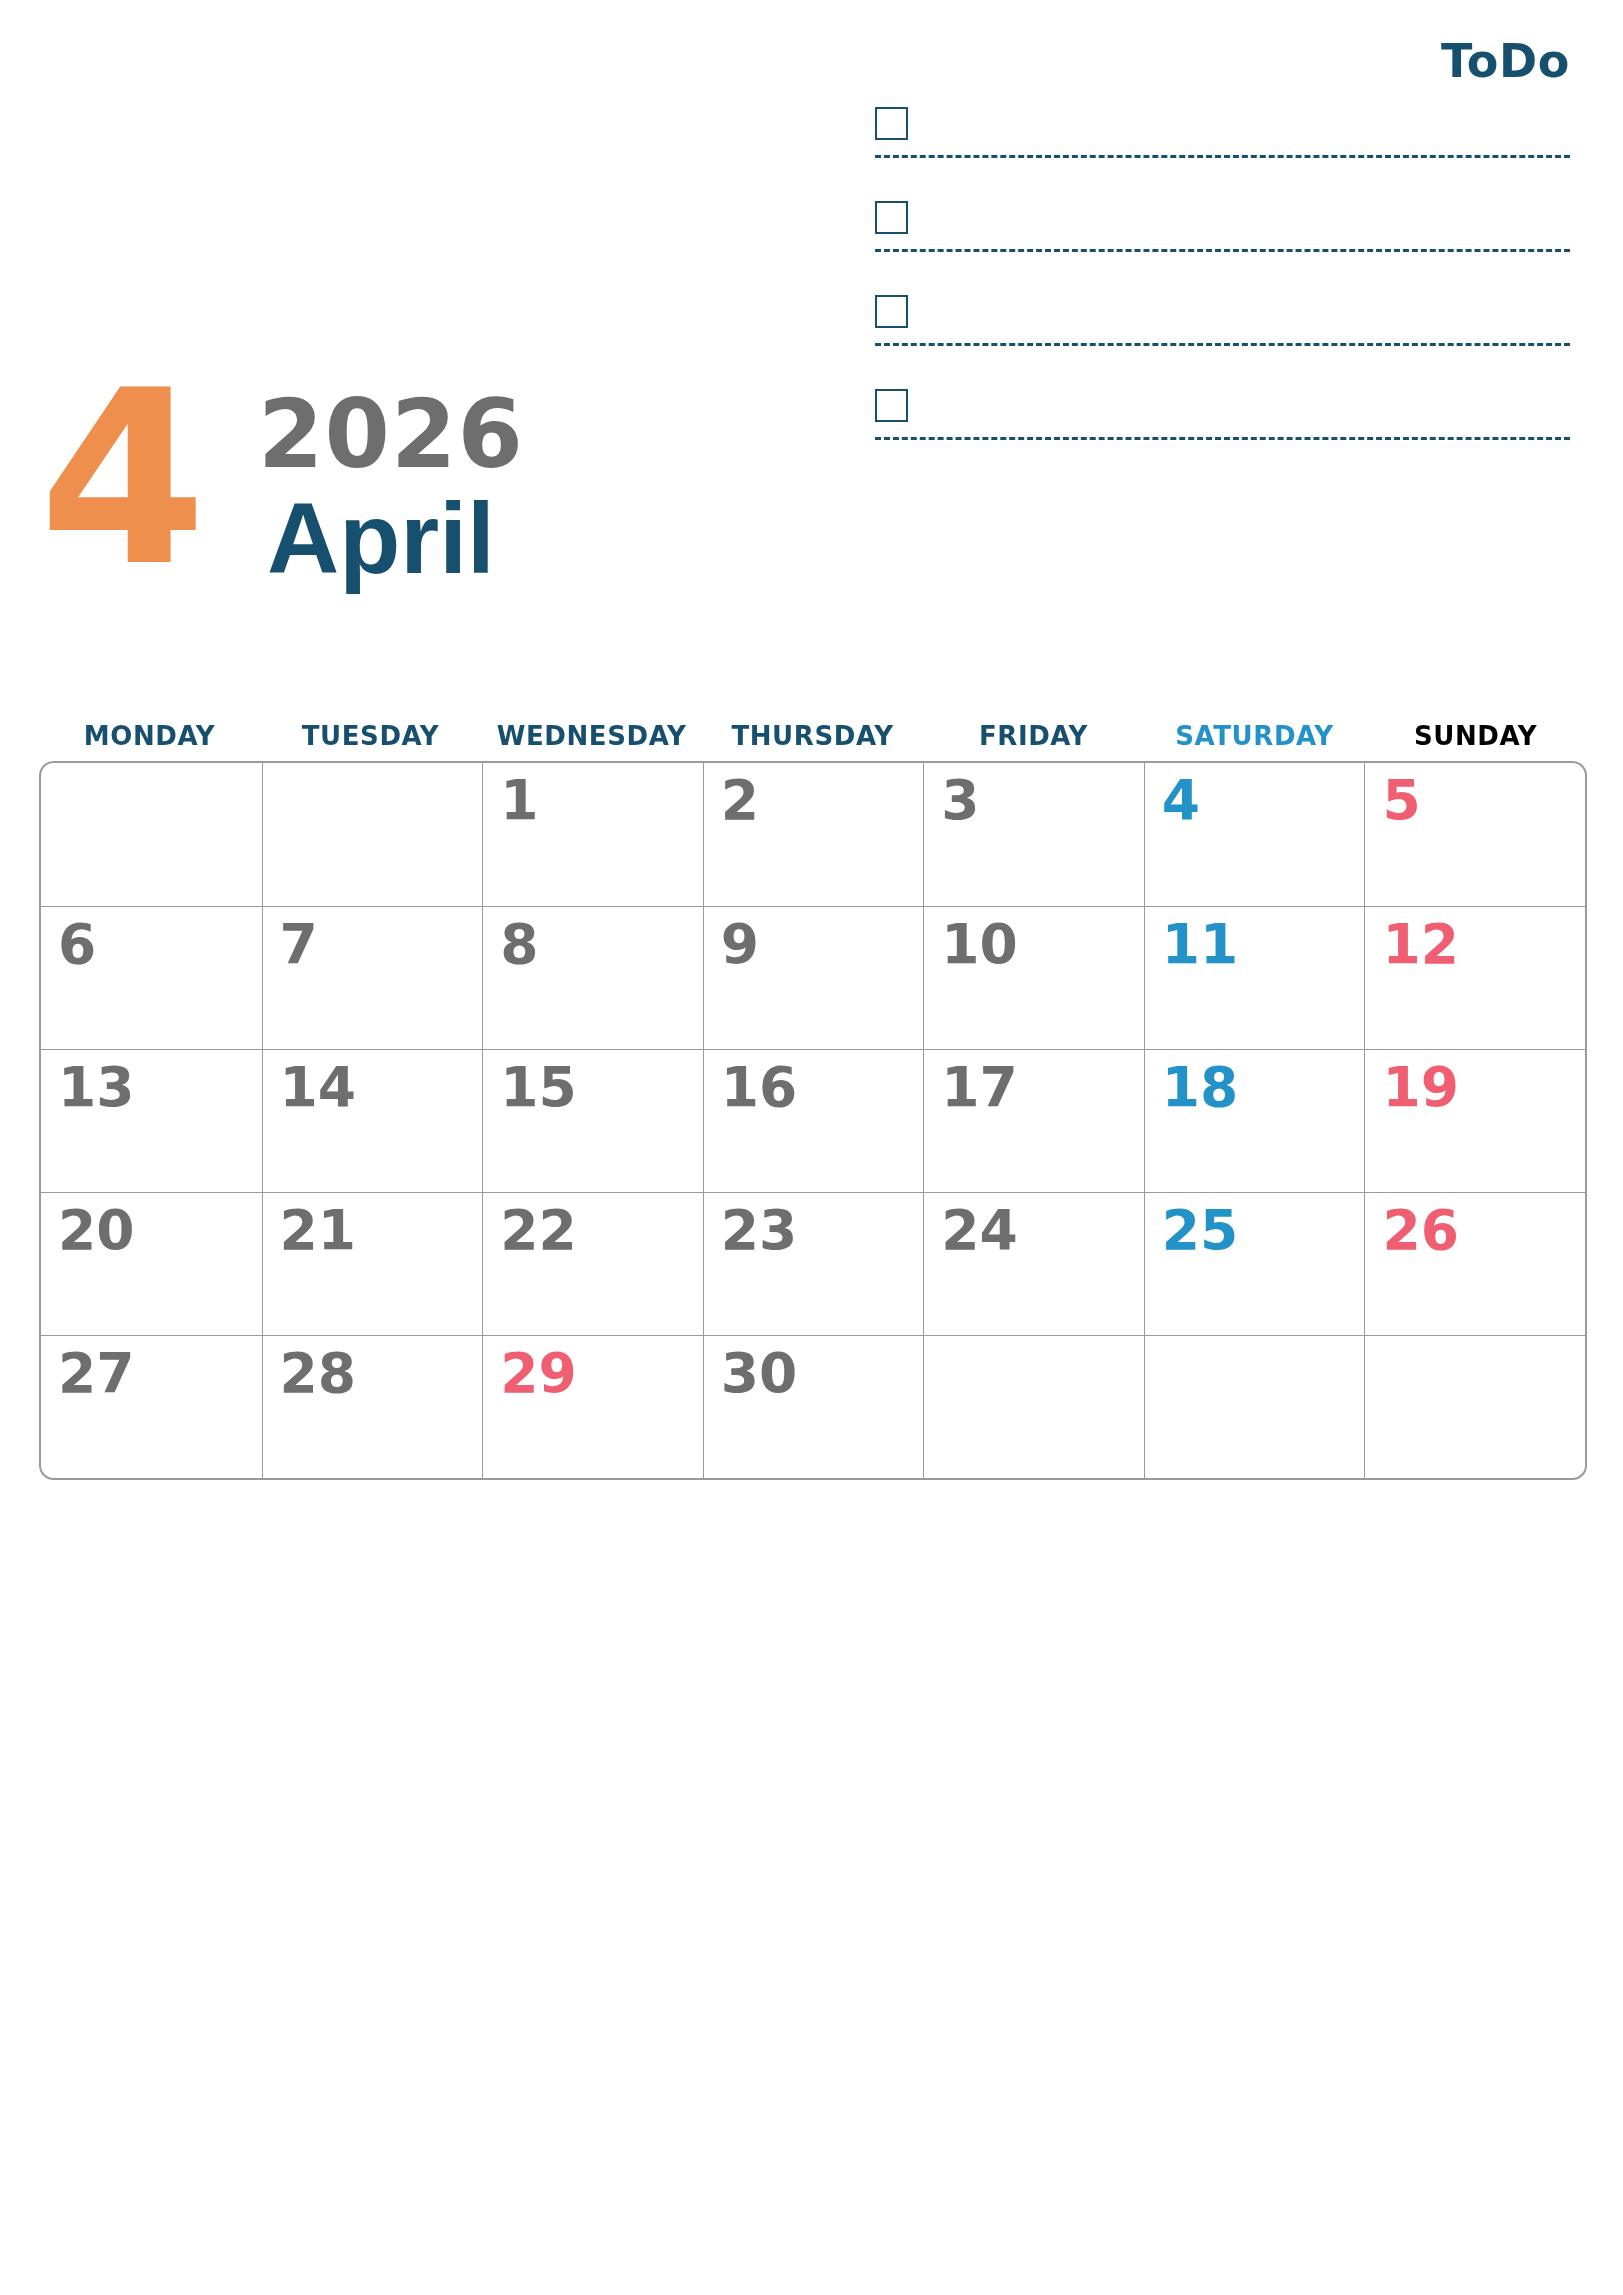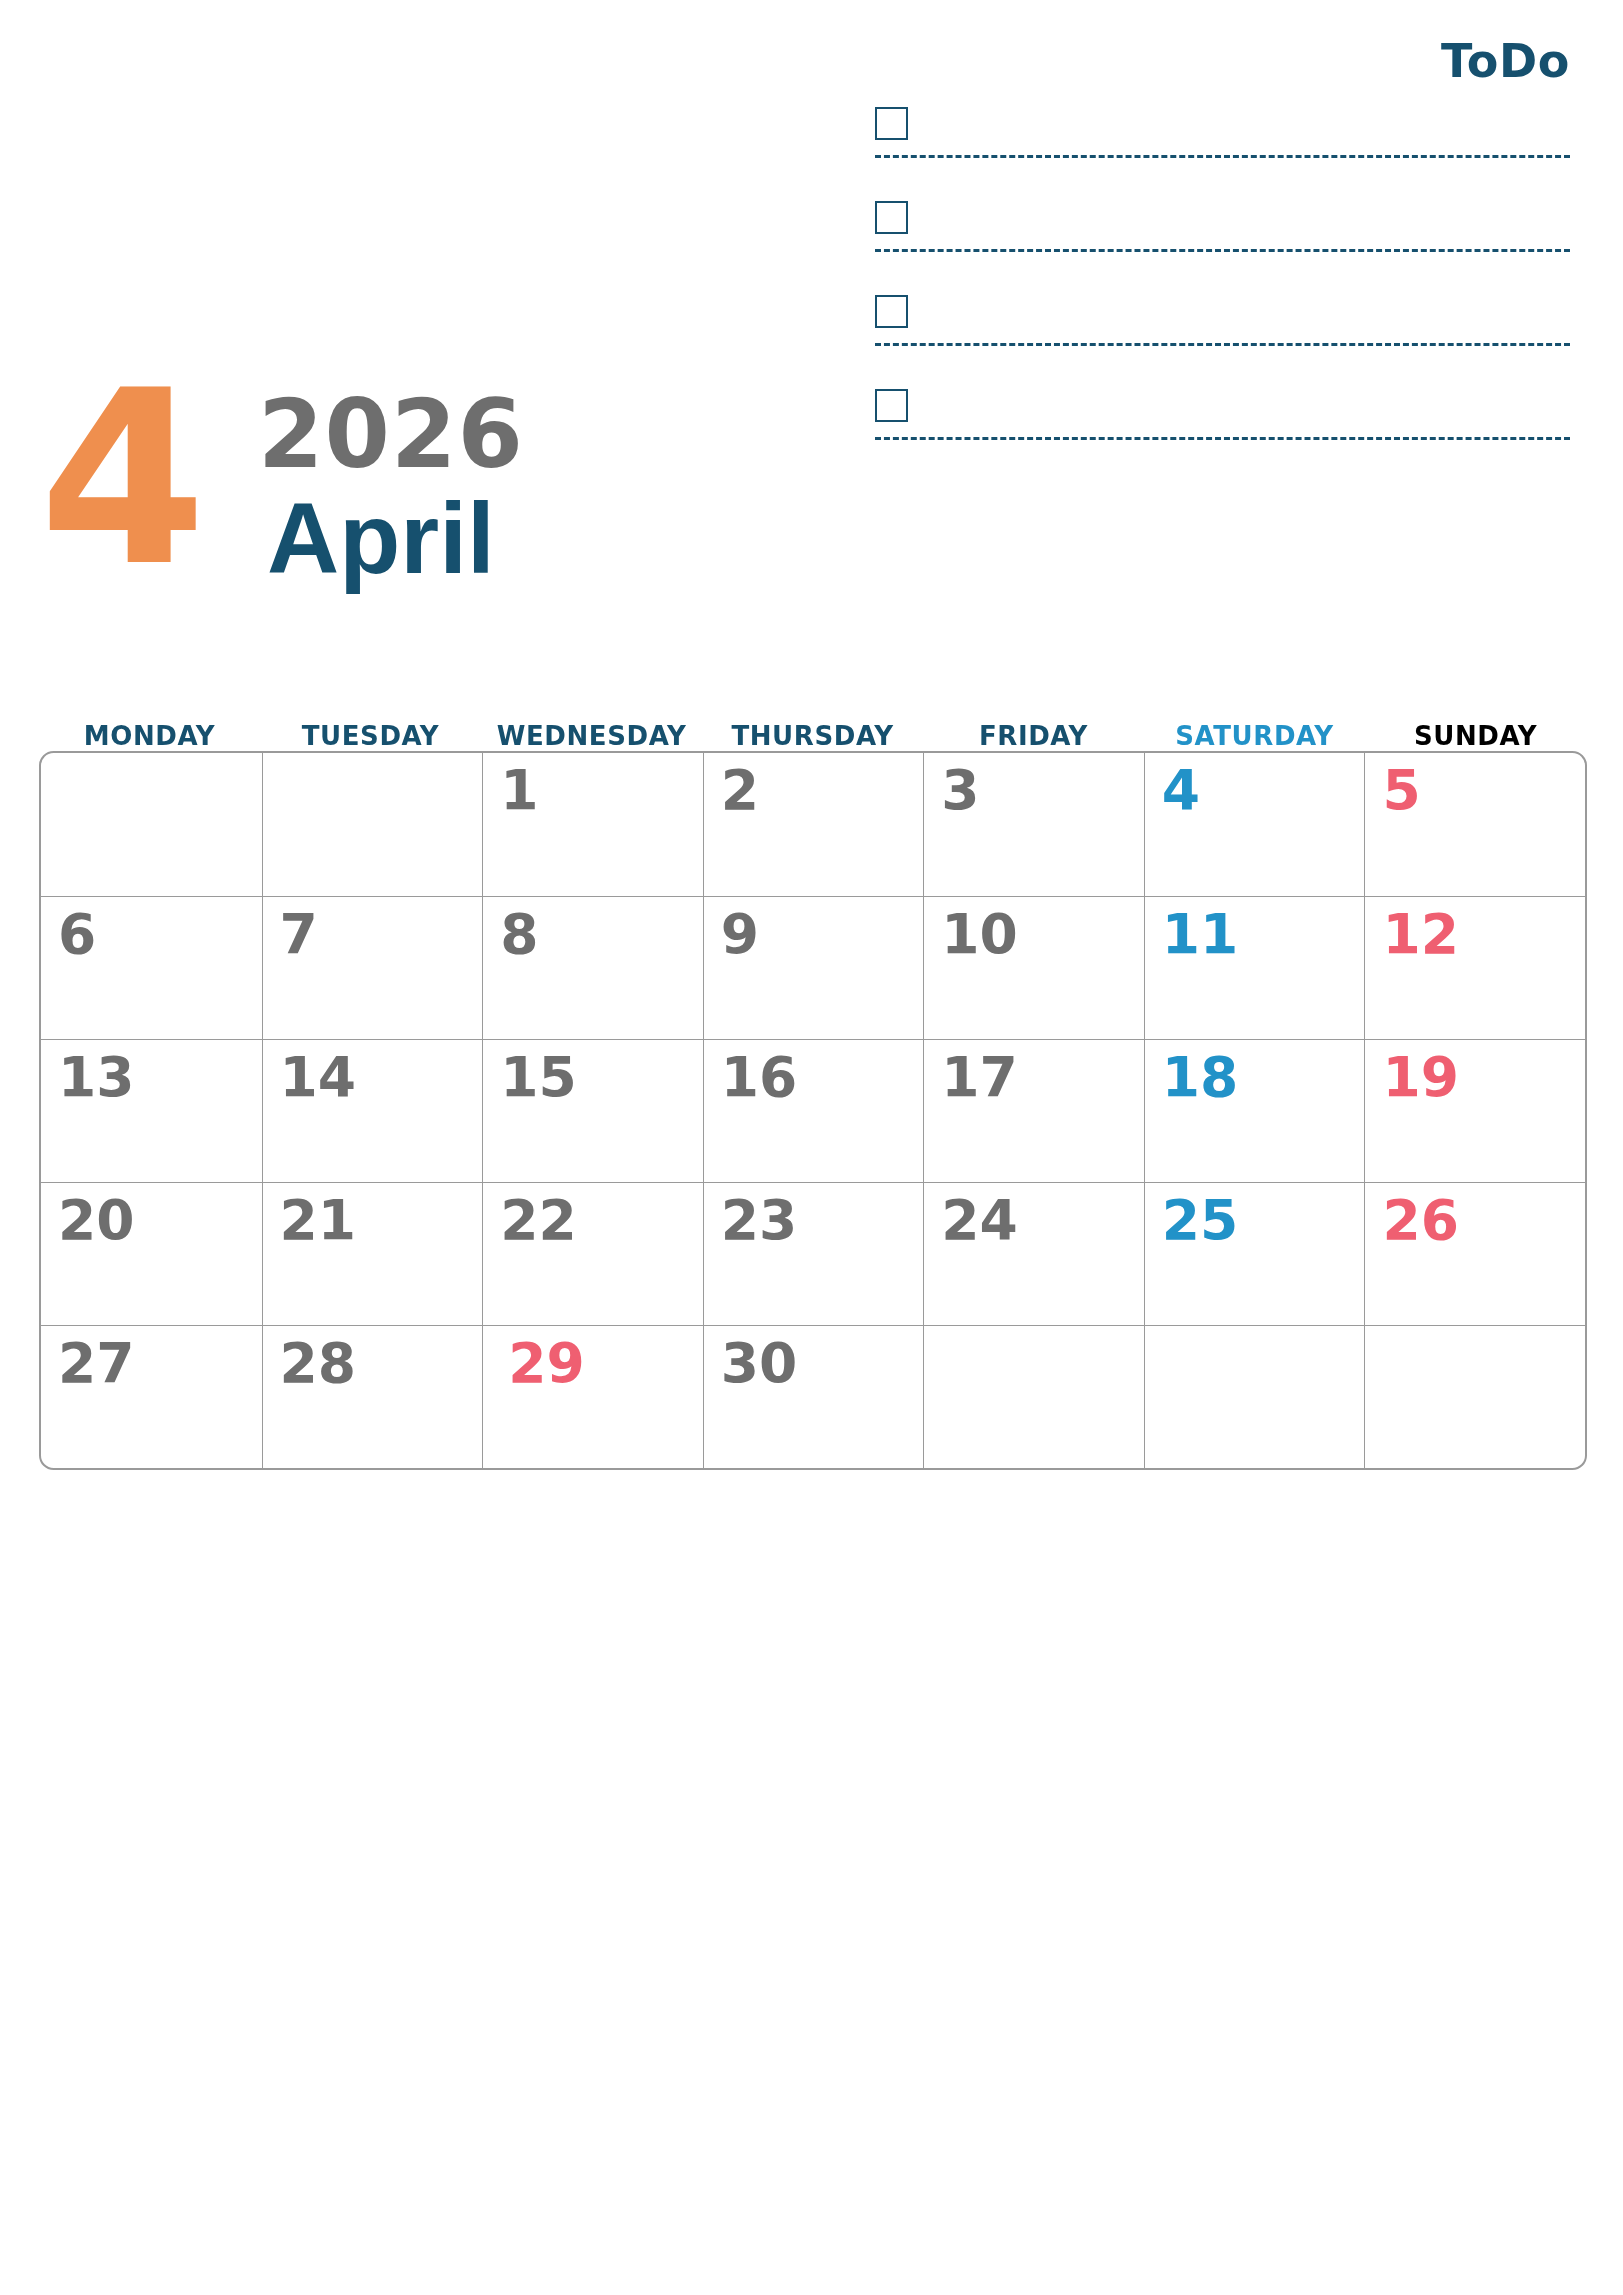--- a/index.html
+++ b/index.html
@@ -96,20 +96,21 @@
   
   .cal {
     position: absolute;
     left: 39px;
     top: 721px;
     width: 1548px;
   }
   .weekdays {
     display: flex;
     width: 1548px;
+    margin-bottom: 10px;
   }
   .weekday {
     width: 221px;
     text-align: center;
     font-size: 26px;
     font-weight: bold;
     letter-spacing: 0.6px;
     color: #16506e;
     font-family: "DejaVu Sans", sans-serif;
   }
@@ -141,21 +142,21 @@
     left: 17px;
     top: 10px;
     font-size: 55px;
     line-height: 55px;
     font-weight: bold;
     color: #6e6e6e;
     font-family: "DejaVu Sans", sans-serif;
   }
   .daynum.sat { color: #2292c8; }
   .daynum.sun { color: #ef5f71; }
-  .daynum.holiday { color: #ef5f71; margin-left: 8px; }
+  .daynum.holiday { color: #ef5f71; }
 </style>
 </head>
 <body>
 
 <div class="todo">
   <div class="todo-title">ToDo</div>
   <div class="todo-rows">
     <div class="todo-row">
       <div class="todo-check"></div>
       <div class="todo-line"></div>

